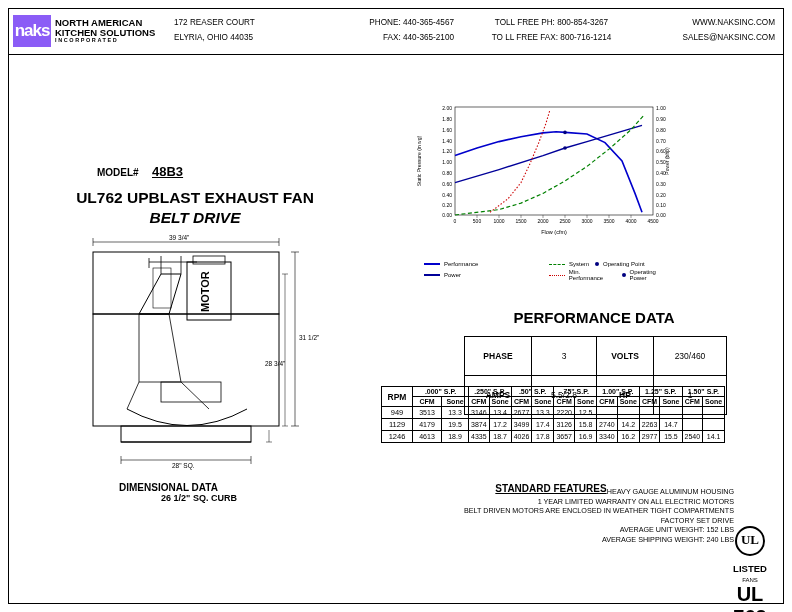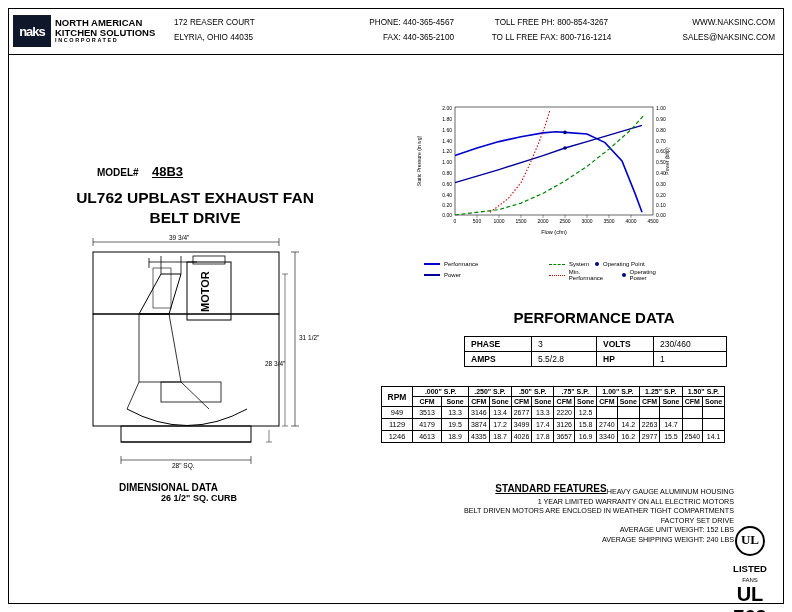--- a/index.html
+++ b/index.html
@@ -20,23 +20,23 @@
   .header{
     position:absolute;left:0;top:0;width:100%;height:46px;
     border-bottom:1px solid #000;
     box-sizing:border-box;
   }
   .logo-box{
     position:absolute;left:4px;top:4px;width:145px;height:36px;
     display:flex;align-items:center;
   }
   .logo-mark{
-    width:38px;height:32px;background:#0f172a;color:#fff;
+    width:38px;height:32px;background:#8b5cf6;color:#fff;
     display:flex;align-items:center;justify-content:center;
-    font-size:13px;font-weight:bold;letter-spacing:-1px;
+    font-size:17px;font-weight:bold;letter-spacing:-1px;
     font-family:"Liberation Sans", sans-serif;
   }
   .logo-text{
     margin-left:4px;line-height:1.05;
   }
   .logo-l1{font-size:9.5px;font-weight:bold;}
   .logo-l2{font-size:9.5px;font-weight:bold;}
   .logo-l4{font-size:5.5px;font-weight:bold;letter-spacing:1.6px;}
   .hdr-col{
     position:absolute;top:6px;font-size:8.2px;line-height:15px;
@@ -52,21 +52,21 @@
   .model-val{
     position:absolute;left:143px;top:155px;font-size:13px;font-weight:bold;
     text-decoration:underline;
   }
   .title1{
     position:absolute;left:36px;top:180px;width:300px;text-align:center;
     font-size:15.5px;font-weight:bold;
   }
   .title2{
     position:absolute;left:36px;top:200px;width:300px;text-align:center;
-    font-size:15.5px;font-weight:bold;
+    font-size:15.5px;font-weight:bold;font-style:italic;
   }
   .dim-title{
     position:absolute;left:110px;top:473px;width:160px;
     font-size:10px;font-weight:bold;
   }
   .dim-sub{
     position:absolute;left:110px;top:484px;width:160px;text-align:center;
     font-size:9px;font-weight:bold;
   }
   .dwg{position:absolute;left:60px;top:225px;}
@@ -80,21 +80,21 @@
   .lg-dot{width:4px;height:4px;background:#000;border-radius:50%;margin-right:4px;margin-left:6px;}
   
   .perf-title{
     position:absolute;left:455px;top:300px;width:260px;text-align:center;
     font-size:15px;font-weight:bold;
   }
   table{border-collapse:collapse;}
   .tbl-phase{
     position:absolute;left:455px;top:327px;font-size:8.5px;
   }
-  .tbl-phase td{border:1px solid #000;padding:2px 6px;text-align:left;}
+  .tbl-phase td{border:1px solid #000;padding:14px 6px;text-align:center;}
   .tbl-phase td.lbl{font-weight:bold;}
   .tbl-rpm{
     position:absolute;left:372px;top:377px;font-size:7px;
   }
   .tbl-rpm td,.tbl-rpm th{border:1px solid #000;text-align:center;padding:1px 2px;font-weight:normal;}
   .tbl-rpm th{font-weight:bold;font-size:7px;}
   .tbl-rpm .sp-head{font-size:7px;font-weight:bold;}
   .tbl-rpm .rpm-head{font-weight:bold;font-size:8.5px;}
   .tbl-rpm .rpm-val{font-size:7.5px;}
   

